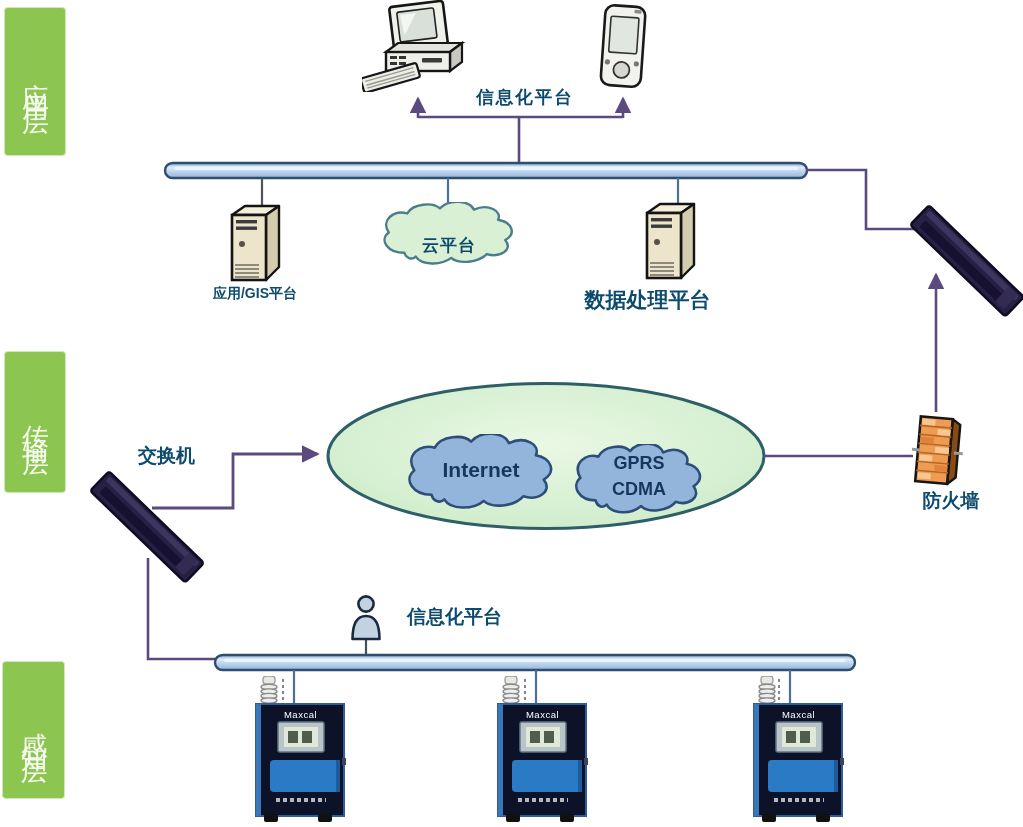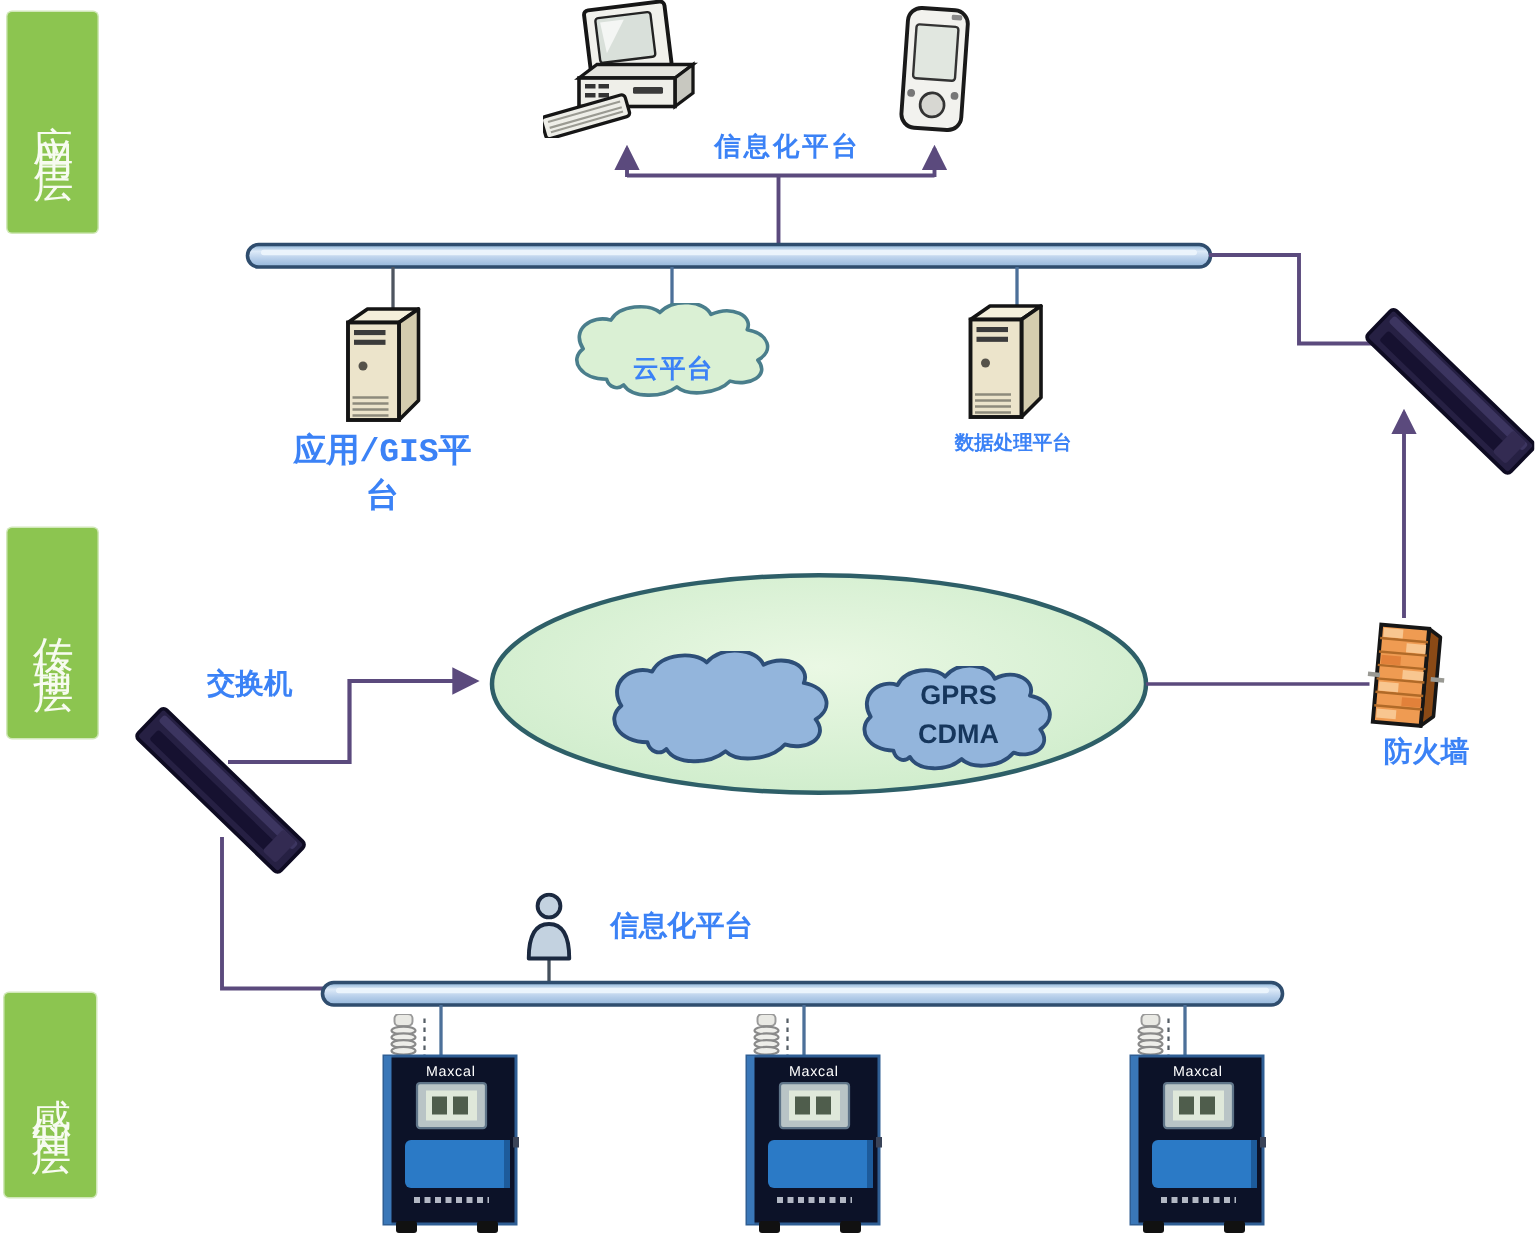--- a/index.html
+++ b/index.html
@@ -1,21 +1,21 @@
 <!DOCTYPE html>
 <html><head>
 <meta charset="utf-8">
 <style>
   html,body{margin:0;padding:0;background:#ffffff;}
   body{font-family:"Liberation Sans",sans-serif;}
   #canvas{position:relative;width:1023px;height:827px;background:#ffffff;overflow:hidden;}
   #connectors{position:absolute;left:0;top:0;z-index:1;}
   .icon{position:absolute;z-index:2;}
-  .lbl{position:absolute;z-index:3;color:#3b82f6;text-align:center;
-       font-family:Liberation Mono, monospace;font-weight:600;}
+  .lbl{position:absolute;z-index:3;color:#0c4a6e;text-align:center;
+       font-family:Liberation Sans, sans-serif;font-weight:600;}
   .layer-box{position:absolute;z-index:2;background:#8cc550;border-radius:3px;
        display:flex;align-items:center;justify-content:center;box-shadow:0 0 0 1px rgba(140,197,80,.4);}
   .layer-box span{writing-mode:vertical-rl;text-orientation:upright;color:#f7fbf0;
        font-size:27px;letter-spacing:13px;line-height:1;
        font-family:"Liberation Serif","DejaVu Serif",serif;}
   .sans-b{font-family:"Liberation Sans",sans-serif;font-weight:bold;color:#16365c;}
   .brand{position:absolute;z-index:4;color:#ffffff;text-align:center;
        font-family:"Liberation Sans",sans-serif;font-size:9.5px;letter-spacing:.5px;}
 </style>
 </head>
@@ -208,20 +208,21 @@
     </svg>
   </div>
 
   <div class="icon" style="left:400px;top:434px;">
     <svg width="162" height="80" viewBox="0 0 162 80">
       <g transform="scale(1.58,1.52)">
         <path d="M20,40 C8,40 2,30 9,24 C3,14 13,6 22,9 C26,1 40,0 45,5 C52,-3 66,-1 69,6 C79,1 89,7 86,14 C96,16 99,25 91,30 C97,38 87,44 78,41 C72,48 58,49 53,44 C46,50 32,50 28,43 C25,46 21,44 20,40 Z" fill="#93b5dc" stroke="#2d4e78" stroke-width="2.6" vector-effect="non-scaling-stroke" stroke-linejoin="round"></path>
       </g>
     </svg>
   </div>
+  <div class="lbl sans-b" style="left:400px;top:458px;width:162px;font-size:21px;">Internet</div>
 
   <div class="icon" style="left:568px;top:444px;">
     <svg width="142" height="74" viewBox="0 0 142 74">
       <g transform="scale(1.38,1.41)">
         <path d="M20,40 C8,40 2,30 9,24 C3,14 13,6 22,9 C26,1 40,0 45,5 C52,-3 66,-1 69,6 C79,1 89,7 86,14 C96,16 99,25 91,30 C97,38 87,44 78,41 C72,48 58,49 53,44 C46,50 32,50 28,43 C25,46 21,44 20,40 Z" fill="#93b5dc" stroke="#2d4e78" stroke-width="2.6" vector-effect="non-scaling-stroke" stroke-linejoin="round"></path>
       </g>
     </svg>
   </div>
   <div class="lbl sans-b" style="left:568px;top:453px;width:142px;font-size:18px;">GPRS</div>
   <div class="lbl sans-b" style="left:568px;top:479px;width:142px;font-size:18px;">CDMA</div>
@@ -302,19 +303,19 @@
       <rect x="16" y="84" width="70" height="32" rx="4" fill="#2b7ac6"></rect>
       <rect x="82" y="84" width="4" height="32" fill="#1d5b9b"></rect>
       <path d="M22,124 H72" stroke="#cfd6e0" stroke-width="4" stroke-dasharray="4,3" opacity="0.85"></path>
       <rect x="10" y="138" width="14" height="8" rx="2" fill="#111"></rect>
         <rect x="64" y="138" width="14" height="8" rx="2" fill="#111"></rect>
     </svg>
   </div>
   <div class="brand" style="left:752px;top:709px;width:93px;">Maxcal</div>
 
   <div class="lbl" style="left:455px;top:85px;width:140px;font-size:17.5px;letter-spacing:2px;">信息化平台</div>
-  <div class="lbl" style="left:190px;top:285px;width:130px;font-size:22px;">应用/GIS平台</div>
-  <div class="lbl" style="left:608px;top:286px;width:135px;font-size:13px;">数据处理平台</div>
+  <div class="lbl" style="left:190px;top:285px;width:130px;font-size:14px;">应用/GIS平台</div>
+  <div class="lbl" style="left:580px;top:286px;width:135px;font-size:21px;">数据处理平台</div>
   <div class="lbl" style="left:100px;top:443px;width:95px;font-size:19px;text-align:right;">交换机</div>
   <div class="lbl" style="left:906px;top:488px;width:90px;font-size:19px;">防火墙</div>
   <div class="lbl" style="left:392px;top:604px;width:125px;font-size:19px;">信息化平台</div>
 
 </div>
 
 </body></html>

